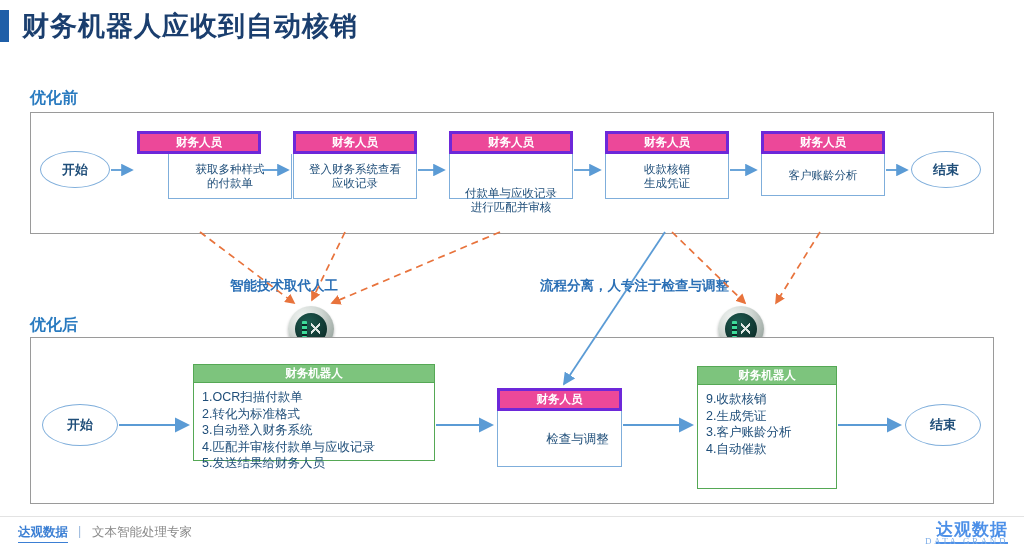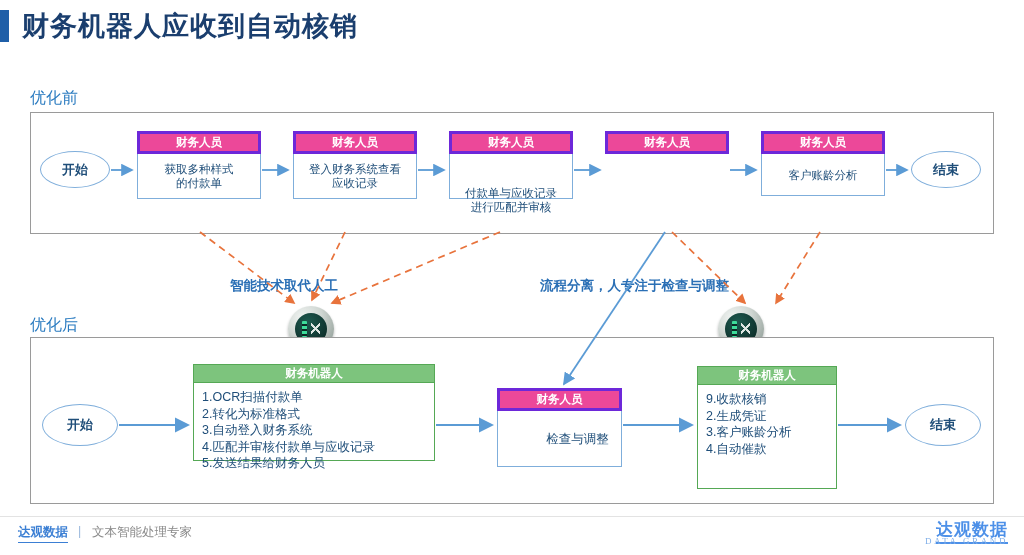--- a/index.html
+++ b/index.html
@@ -15,21 +15,21 @@
     position:absolute;left:0;top:10px;width:9px;height:32px;background:#1F5FA8;
   }
   .slide-title{
     position:absolute;left:22px;top:8px;
     font-size:27px;font-weight:bold;color:#1A3E6E;letter-spacing:1px;
     white-space:nowrap;
   }
 
   
   .section-label{
-    position:absolute;font-size:16px;font-weight:normal;color:#2A7BC0;
+    position:absolute;font-size:16px;font-weight:bold;color:#2A7BC0;
     white-space:nowrap;
   }
   #label-before{left:30px;top:88px;}
   #label-after{left:30px;top:315px;}
 
   
   .panel{
     position:absolute;border:1px solid #9a9a9a;background:#fff;box-sizing:border-box;
   }
   #panel-before{left:30px;top:112px;width:964px;height:122px;}
@@ -123,21 +123,21 @@
 
   <div class="section-label" id="label-before">优化前</div>
   <div class="panel" id="panel-before"></div>
 
   <div class="term" style="left:40px;top:151px;width:70px;height:37px;">
     <span>开始</span>
   </div>
 
   <div class="pbox blue" style="left:137px;top:131px;width:124px;height:62px;">
     <div class="hdr">财务人员</div>
-    <div class="body" style="height:45px;">
+    <div class="body" style="height:45px;margin-left:31px;">
         <span style="white-space:pre-line;">获取多种样式
 的付款单</span>
       </div>
   </div>
 
   <div class="pbox blue" style="left:293px;top:131px;width:124px;height:62px;">
     <div class="hdr">财务人员</div>
     <div class="body" style="height:45px;">
         <span style="white-space:pre-line;">登入财务系统查看
 应收记录</span>
@@ -147,20 +147,24 @@
   <div class="pbox blue" style="left:449px;top:131px;width:124px;height:62px;">
     <div class="hdr">财务人员</div>
     <div class="body" style="height:45px;">
         <span style="white-space:pre-line;margin-top:48px;">付款单与应收记录
 进行匹配并审核</span>
       </div>
   </div>
 
   <div class="pbox blue" style="left:605px;top:131px;width:124px;height:62px;">
     <div class="hdr">财务人员</div>
+    <div class="body" style="height:45px;">
+        <span style="white-space:pre-line;">收款核销
+生成凭证</span>
+      </div>
   </div>
 
   <div class="pbox blue" style="left:761px;top:131px;width:124px;height:62px;">
     <div class="hdr">财务人员</div>
     <div class="body" style="height:42px;">
         <span style="white-space:pre-line;">客户账龄分析</span>
       </div>
   </div>
 
   <div class="term" style="left:911px;top:151px;width:70px;height:37px;">

